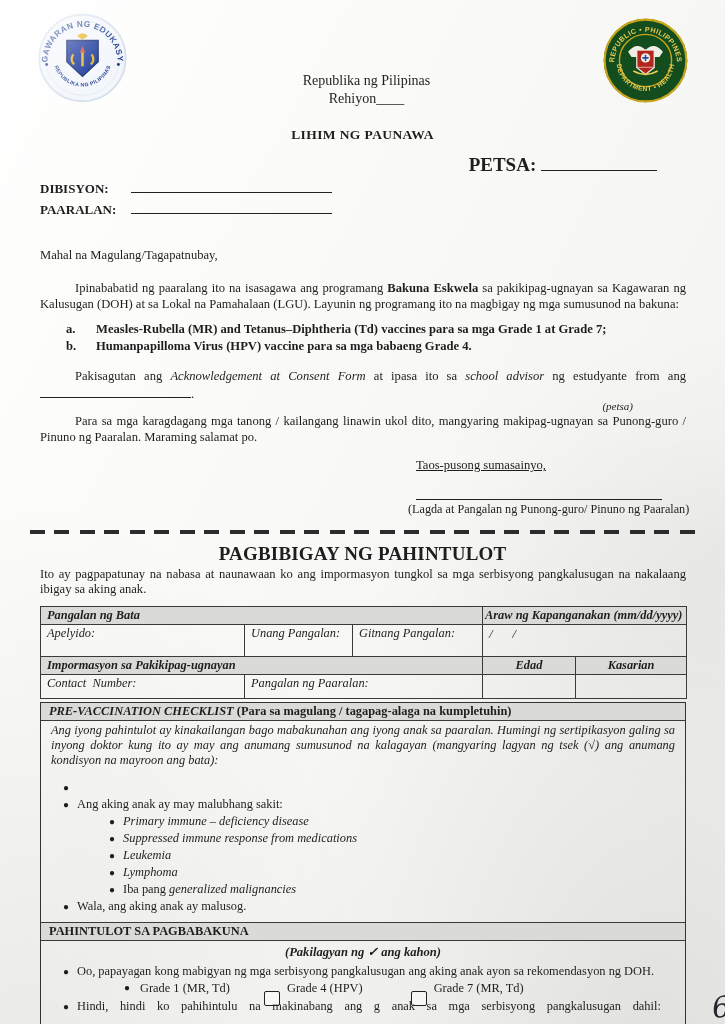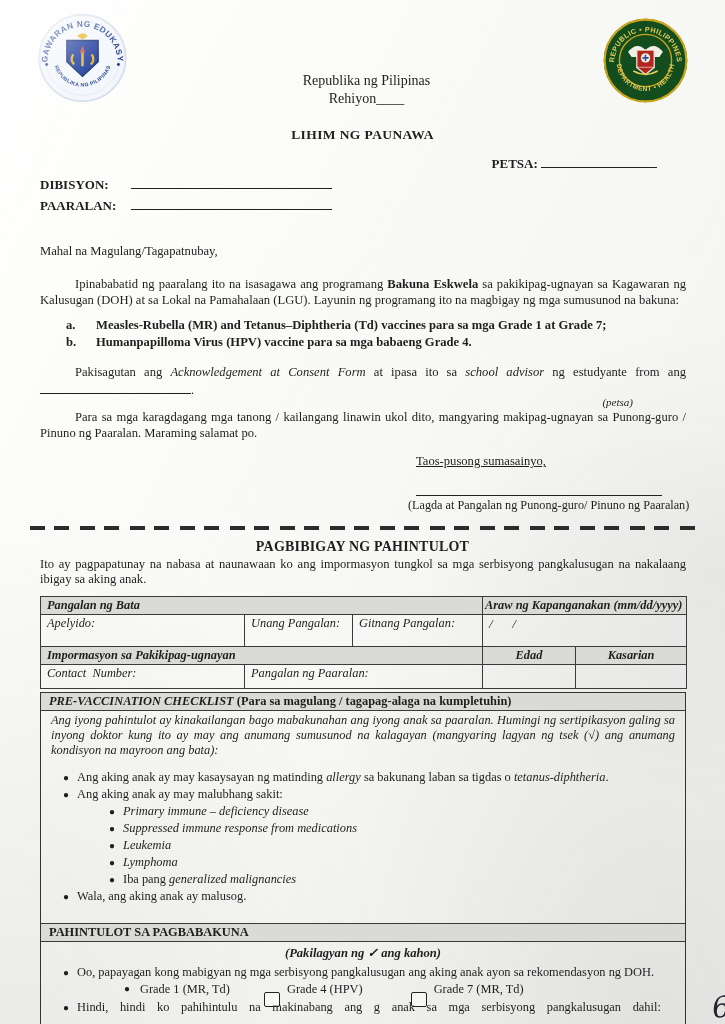--- a/index.html
+++ b/index.html
@@ -23,21 +23,21 @@
   }
   
   .hdr{display:flex;align-items:flex-end;padding:12px 36px 0 34px;}
   .hdr-center{flex:1;text-align:center;margin-top:26px;font-size:14px;line-height:1.3;}
   .seal{flex:0 0 auto;}
   .logo-right{display:flex;align-items:flex-start;gap:4px;}
   .bagong-wrap{text-align:center;margin-top:6px;}
   .svgtext{font-family:"Liberation Sans",sans-serif;}
   
   .doc-title{text-align:center;font-weight:bold;font-size:13.5px;letter-spacing:.4px;margin-top:19px;}
-  .petsa-row{text-align:right;padding-right:68px;margin-top:11px;font-size:13px;}
+  .petsa-row{text-align:right;padding-right:68px;margin-top:11px;font-size:19px;}
   .b{font-weight:bold;}
   .i{font-style:italic;}
   .blank{display:inline-block;border-bottom:1.3px solid #222;height:13px;vertical-align:baseline;}
   .field-row{padding-left:40px;font-size:13px;margin-top:3px;}
   .field-row:first-of-type{margin-top:15px;}
   .field-row .lbl{display:inline-block;width:88px;font-weight:bold;}
   
   .body-txt{padding:0 39px 0 40px;font-size:12.6px;line-height:1.28;text-align:justify;}
   .salutation{margin-top:29px;text-align:left;}
   .p-indent{text-indent:35px;margin-top:17px;}
@@ -46,32 +46,32 @@
   .vax-list .row{display:flex;}
   .vax-list .mark{width:30px;}
   .petsa-hint-row{text-align:right;padding-right:92px;font-size:11px;font-style:italic;margin-top:-2px;}
   .closing{margin-top:13px;padding-left:416px;text-align:left;font-size:12.6px;text-decoration:underline;}
   .sig-line{margin:26px 0 0 416px;width:246px;border-bottom:1.3px solid #222;}
   .sig-caption{padding-left:408px;font-size:12.2px;margin-top:2px;text-align:left;}
   
   .dash-sep{margin:13px 30px 0 30px;height:4px;
     background:repeating-linear-gradient(90deg,#2c2c2c 0 15px,transparent 15px 24px,#2c2c2c 24px 39px,transparent 39px 50px);}
   
-  .consent-title{text-align:center;font-weight:bold;font-size:14px;margin-top:9px;letter-spacing:.2px;}
+  .consent-title{text-align:center;font-weight:bold;font-size:19px;margin-top:9px;letter-spacing:.2px;}
   .consent-intro{padding:0 39px 0 40px;font-size:12.6px;margin-top:2px;text-align:justify;}
   table.grid{border-collapse:collapse;margin:9px 39px 0 40px;width:646px;table-layout:fixed;font-size:12.4px;font-style:italic;}
   table.grid td{border:1.4px solid #3a3a3a;padding:1px 6px;vertical-align:top;}
   td.shade{background:#dadad6;font-weight:bold;}
   td.ctr{text-align:center;}
   .h18{height:15px;} .h34{height:32px;} .h24{height:24px;}
   .slashes{white-space:pre;font-size:13px;padding-left:26px;}
   
   .box{border:1.8px solid #333;margin:3px 39px 0 40px;font-size:12.4px;}
   .box-bar{background:#dadad6;border-bottom:1.4px solid #3a3a3a;padding:1px 8px;font-weight:bold;}
-  .box-bar.mid{border-top:1.4px solid #3a3a3a;margin-top:18px;}
+  .box-bar.mid{border-top:1.4px solid #3a3a3a;margin-top:7px;}
   .box-intro{padding:2px 10px 0 10px;font-style:italic;text-align:justify;line-height:1.22;}
   .blist{padding:10px 10px 0 10px;line-height:1.3;}
   .brow{display:flex;}
   .brow .dot{width:14px;flex:0 0 auto;font-size:10px;line-height:1.7;padding-left:2px;}
   .brow.lvl1{padding-left:10px;}
   .brow.lvl2{padding-left:56px;font-style:italic;}
   .brow.lvl2 .dot{font-style:normal;}
   .check-instr{text-align:center;font-weight:bold;font-style:italic;margin-top:3px;font-size:12.6px;}
   .perm-list{padding:3px 10px 0 10px;line-height:1.3;}
   .grade-row{display:flex;align-items:flex-start;padding-left:73px;height:14px;}
@@ -237,21 +237,20 @@
 
   <div class="box">
     <div class="box-bar">
       <span class="i">PRE-VACCINATION CHECKLIST</span><span> (Para sa magulang / tagapag-alaga na kumpletuhin)</span>
     </div>
     <div class="box-intro">Ang iyong pahintulot ay kinakailangan bago mabakunahan ang iyong anak sa paaralan. Humingi ng sertipikasyon galing sa inyong doktor kung ito ay may ang anumang sumusunod na kalagayan (mangyaring lagyan ng tsek (√) ang anumang kondisyon na mayroon ang bata):</div>
 
     <div class="blist">
       <div class="brow lvl1">
         <span class="dot">●</span>
-        <span><span>Ang aking anak ay may kasaysayan ng matinding </span><span class="i">allergy</span><span> sa bakunang laban sa tigdas o </span><span class="i">tetanus-diphtheria</span><span>.</span></span>
       </div>
       <div class="brow lvl1">
         <span class="dot">●</span>
         <span>Ang aking anak ay may malubhang sakit:</span>
       </div>
       <div class="brow lvl2">
         <span class="dot">●</span>
         <span>Primary immune – deficiency disease</span>
       </div>
       <div class="brow lvl2">

